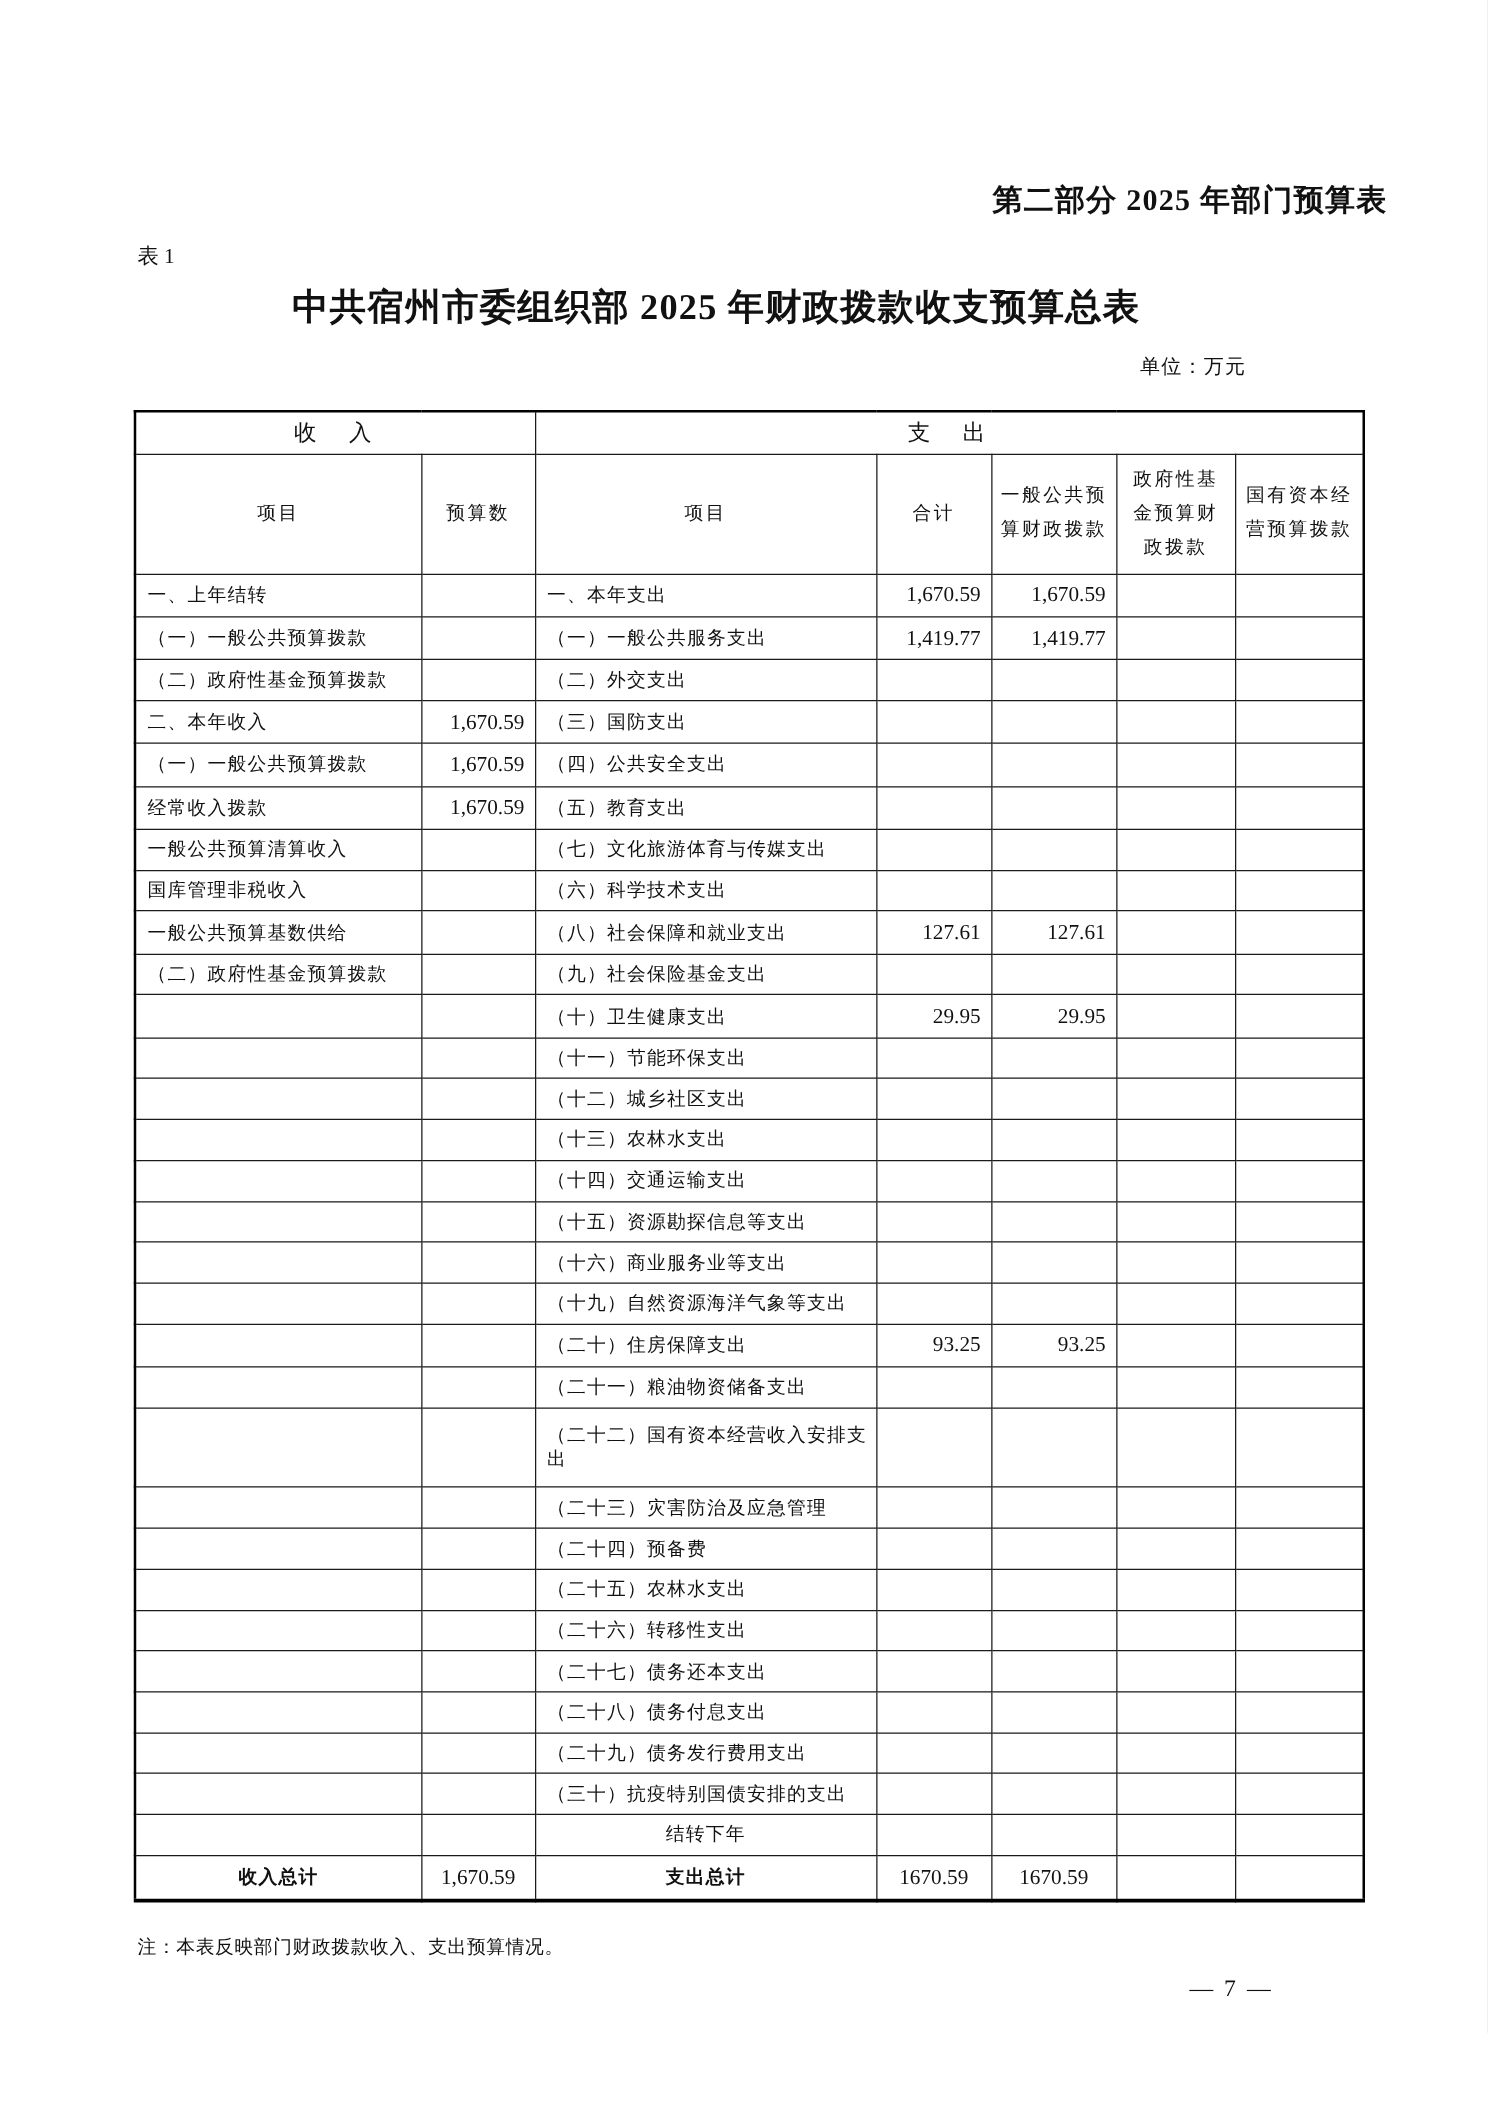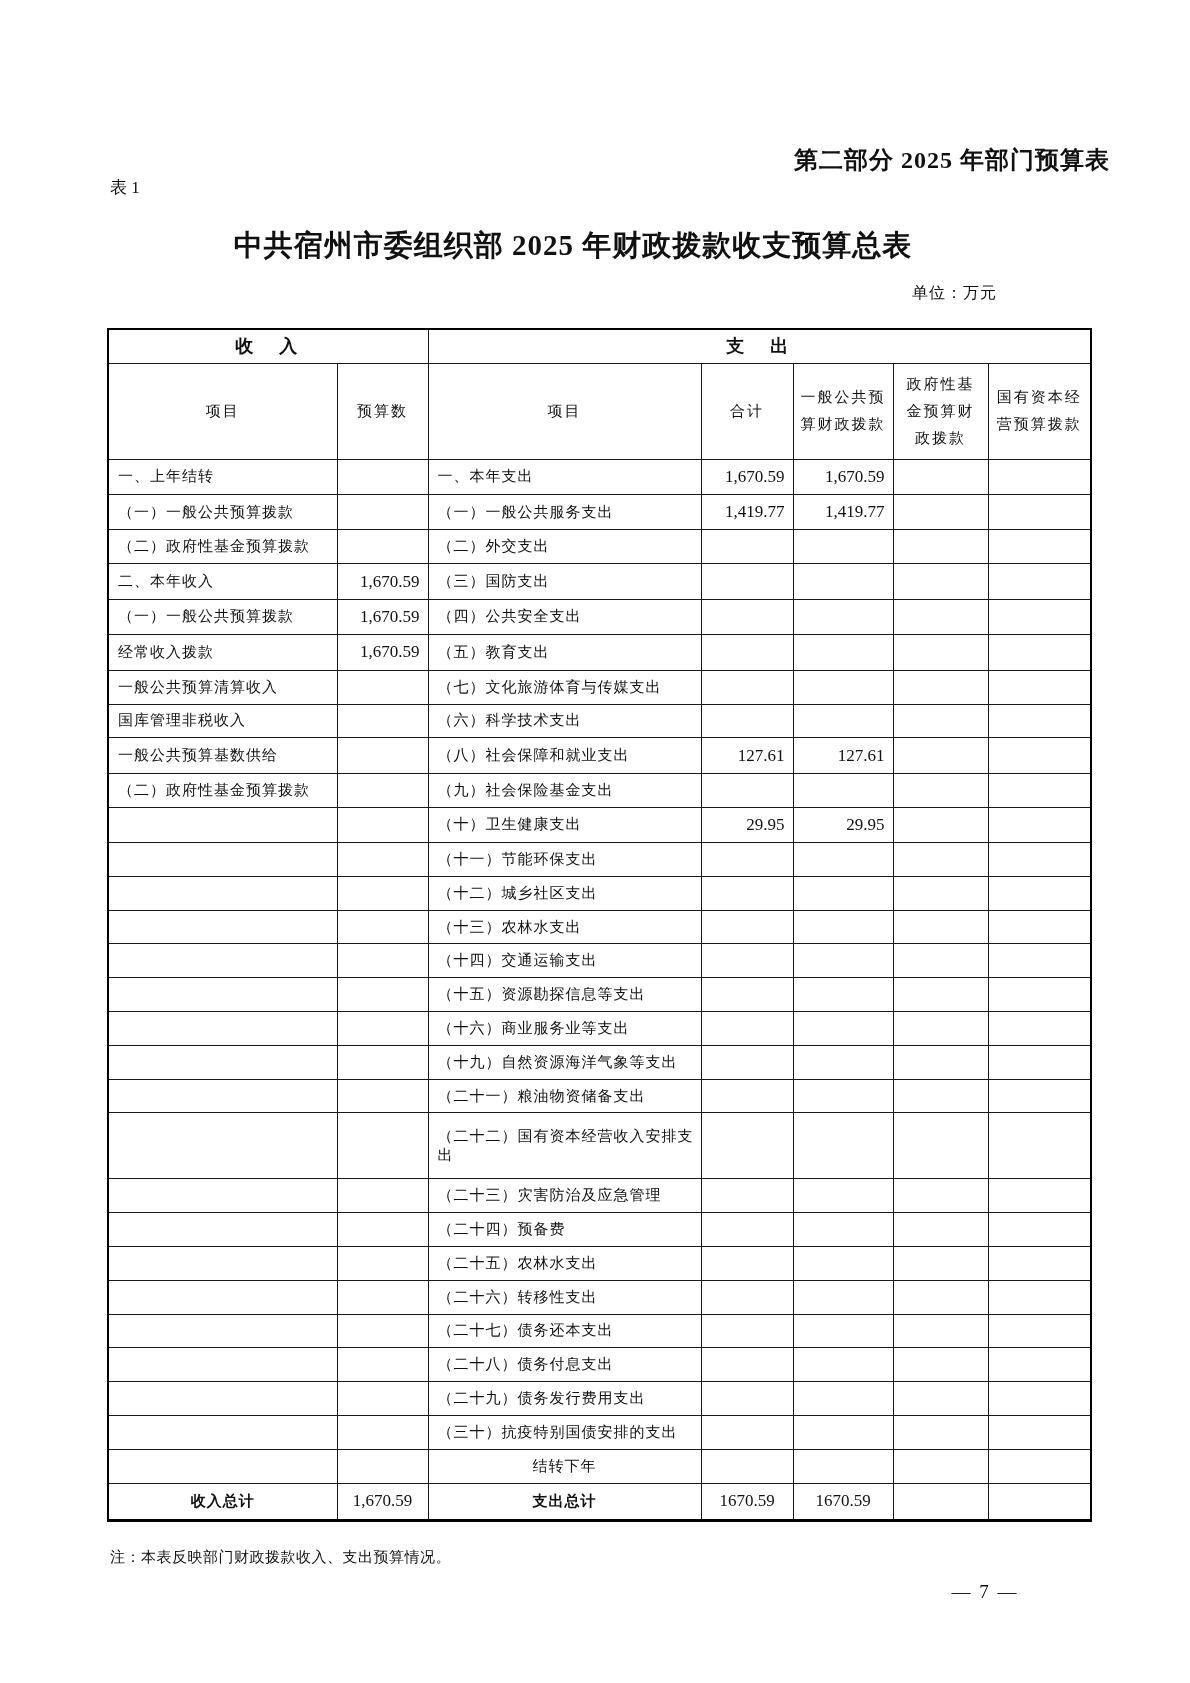--- a/index.html
+++ b/index.html
@@ -18,21 +18,21 @@
     top: 144px;
     left: 0;
     width: 1110px;
     text-align: right;
     font-size: 24px;
     font-weight: bold;
     letter-spacing: 1px;
   }
   .table-no {
     position: absolute;
-    top: 176px;
+    top: 193px;
     left: 110px;
     font-size: 17px;
   }
   .table-title {
     position: absolute;
     top: 226px;
     left: 0;
     width: 1146px;
     text-align: center;
     font-size: 29px;
@@ -59,21 +59,21 @@
   table.budget th, table.budget td {
     border: 1px solid #1a1a1a;
     vertical-align: middle;
     overflow: hidden;
     white-space: normal;
   }
   table.budget { border: 2px solid #000; }
   tr.group-row th {
     height: 34px;
     font-size: 18px;
-    font-weight: bold;
+    font-weight: normal;
     text-align: center;
     letter-spacing: 4px;
   }
   tr.cols-row th {
     height: 96px;
     font-size: 15px;
     font-weight: normal;
     text-align: center;
     letter-spacing: 2px;
     line-height: 27px;
@@ -309,20 +309,29 @@
           <td class="num"></td>
           <td class="item">（十九）自然资源海洋气象等支出</td>
           <td class="num"></td>
           <td class="num"></td>
           <td class="num"></td>
           <td class="num"></td>
         </tr>
         <tr>
           <td class="item"></td>
           <td class="num"></td>
+          <td class="item">（二十）住房保障支出</td>
+          <td class="num">93.25</td>
+          <td class="num">93.25</td>
+          <td class="num"></td>
+          <td class="num"></td>
+        </tr>
+        <tr>
+          <td class="item"></td>
+          <td class="num"></td>
           <td class="item">（二十一）粮油物资储备支出</td>
           <td class="num"></td>
           <td class="num"></td>
           <td class="num"></td>
           <td class="num"></td>
         </tr>
         <tr>
           <td class="item"></td>
           <td class="num"></td>
           <td class="item">（二十二）国有资本经营收入安排支出</td>

